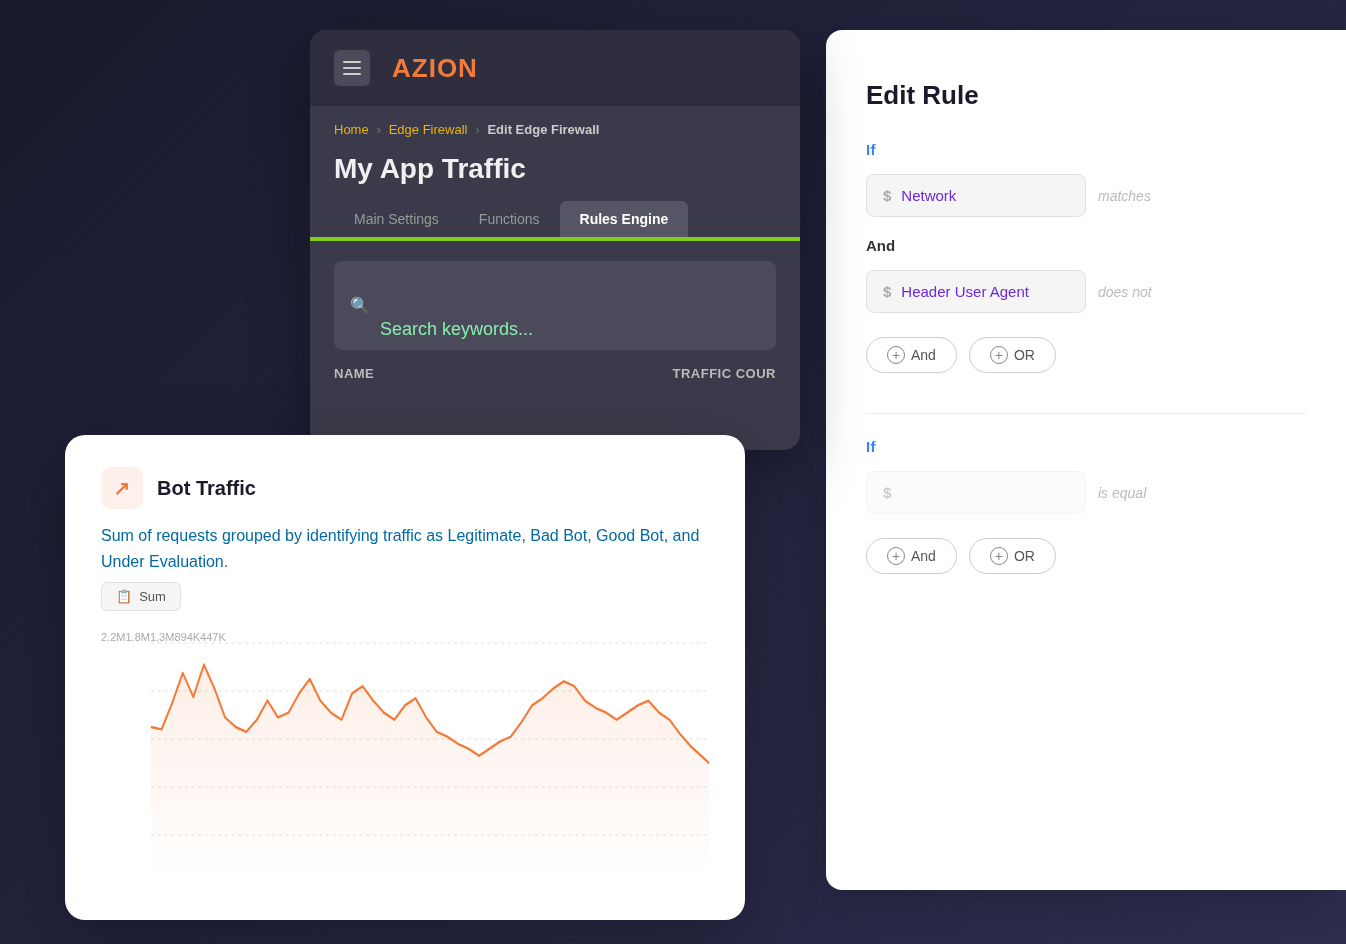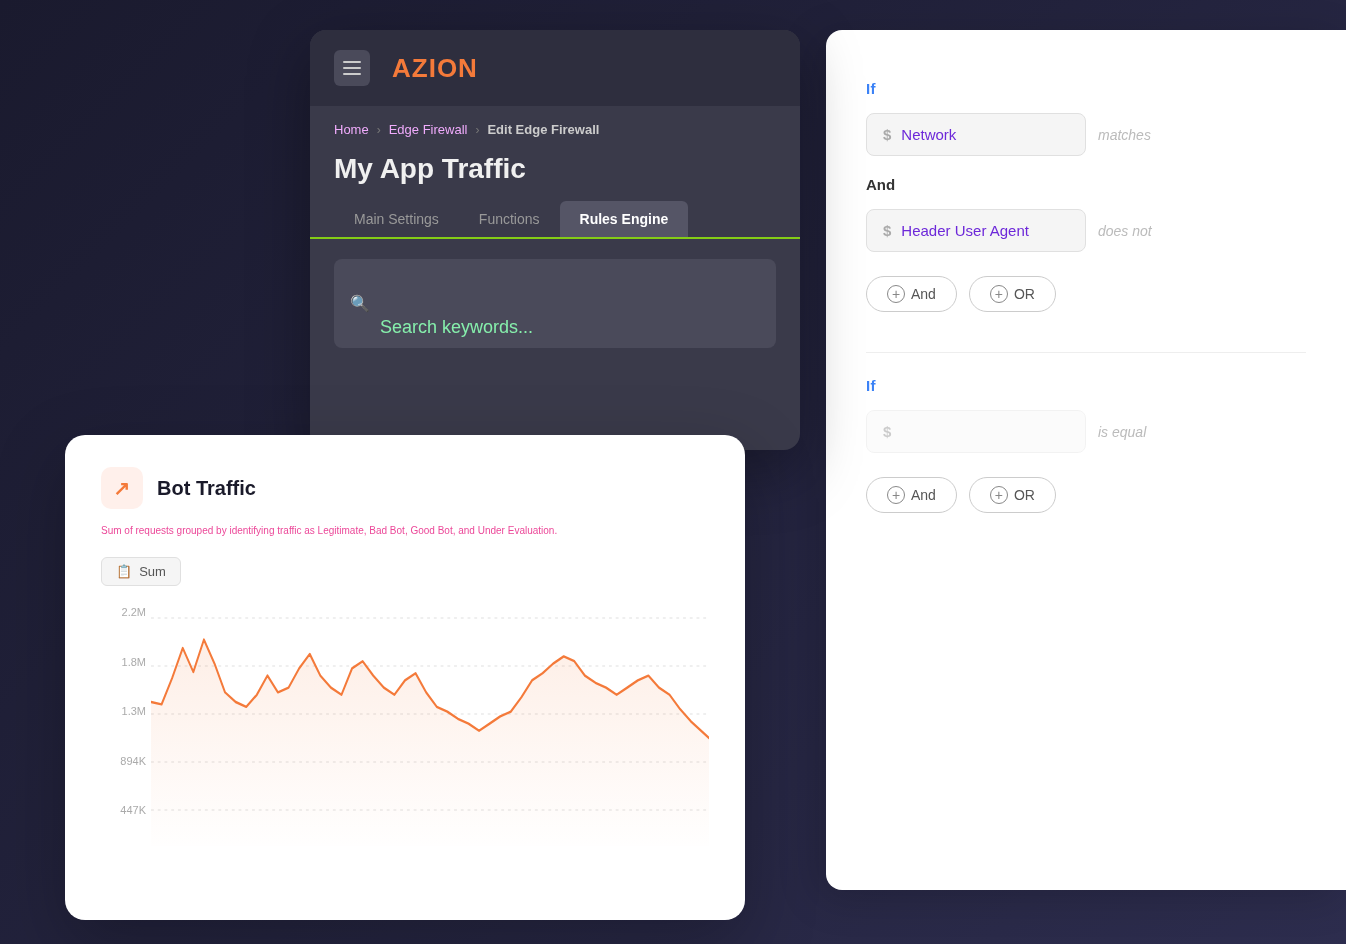--- a/index.html
+++ b/index.html
@@ -190,21 +190,21 @@
 
     .app-breadcrumb {
       padding: 16px 24px 8px;
       display: flex;
       align-items: center;
       gap: 8px;
       font-size: 13px;
     }
 
     .breadcrumb-item {
-      color: #f0abfc;
+      color: #eab308;
       cursor: pointer;
     }
 
     .breadcrumb-item.active {
       color: #ccc;
       font-weight: 600;
     }
 
     .breadcrumb-chevron {
       color: #777;
@@ -215,21 +215,21 @@
       padding: 8px 24px 16px;
       font-size: 28px;
       font-weight: 700;
       color: #f0f0f0;
     }
 
     .app-tabs {
       display: flex;
       padding: 0 24px;
       gap: 0;
-      border-bottom: 2px solid #84cc16;
+      border-bottom: 4px solid #84cc16;
     }
 
     .app-tab {
       padding: 10px 20px;
       font-size: 14px;
       color: #999;
       cursor: pointer;
       border-radius: 6px 6px 0 0;
     }
 
@@ -323,24 +323,24 @@
       font-weight: 700;
     }
 
     .card-title {
       font-size: 20px;
       font-weight: 700;
       color: #1a1a2a;
     }
 
     .card-description {
-      font-size: 10px;
-      color: #ec4899;
+      font-size: 16px;
+      color: #0369a1;
       line-height: 1.6;
-      margin-bottom: 18px;
+      margin-bottom: 8px;
     }
 
     .card-badge {
       display: inline-flex;
       align-items: center;
       gap: 7px;
       background: #f5f5f5;
       border: 1px solid #e0e0e0;
       border-radius: 6px;
       padding: 6px 14px;
@@ -361,21 +361,20 @@
       position: relative;
     }
 
     .chart-y-labels {
       position: absolute;
       left: 0;
       top: 0;
       bottom: 30px;
       width: 45px;
       display: flex;
-      flex-direction: column;
       justify-content: space-between;
     }
 
     .chart-y-label {
       font-size: 11px;
       color: #aaa;
       text-align: right;
     }
 
     .chart-svg-wrap {
@@ -403,20 +402,21 @@
 
     .chart-area-fill {
       fill: url(#chartGradient);
       opacity: 0.25;
     }
   </style>
 </head>
 <body>
 
 <div class="edit-rule-panel">
+  <h2 class="edit-rule-title">Edit Rule</h2>
 
   <div class="rule-section-label">If</div>
 
   <div class="rule-field-row">
     <div class="rule-field-box">
       <span class="dollar-icon">$</span>
       <span class="rule-field-text">Network</span>
     </div>
     <span class="rule-operator-text">matches</span>
   </div>
@@ -497,20 +497,24 @@
     </div>
   </div>
 
   <div class="app-search-area">
     <div class="app-search-box">
       <span class="search-icon-svg">🔍</span>
       <span class="search-placeholder">Search keywords...</span>
     </div>
   </div>
 
+  <div class="app-table-header">
+    <span class="table-col-name">Name</span>
+    <span class="table-col-traffic">Traffic Cour</span>
+  </div>
 </div>
 
 <div class="bot-traffic-card">
   <div class="card-header">
     <div class="card-icon-wrap">
       <span class="card-icon-arrow">↗</span>
     </div>
     <span class="card-title">Bot Traffic</span>
   </div>
 

